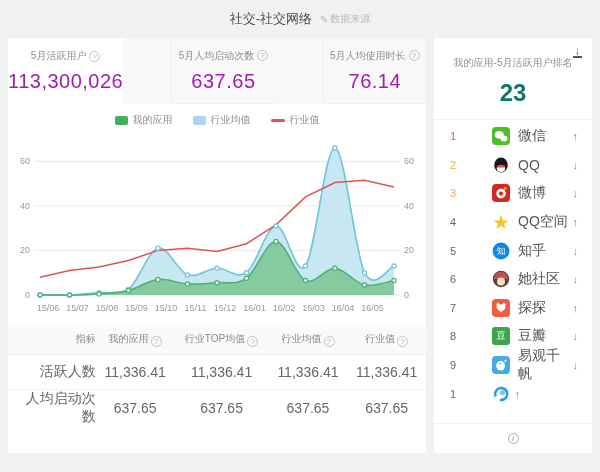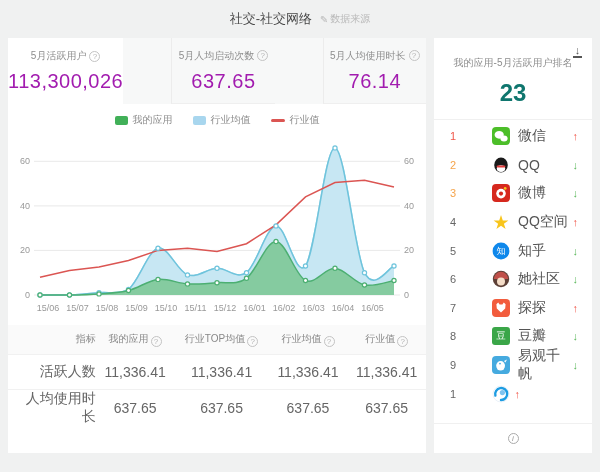--- a/index.html
+++ b/index.html
@@ -185,21 +185,21 @@
               <th>行业值<span class="info-icon">?</span></th>
             </tr>
             <tr>
               <td>活跃人数</td>
               <td>11,336.41</td>
               <td>11,336.41</td>
               <td>11,336.41</td>
               <td>11,336.41</td>
             </tr>
             <tr>
-              <td>人均使用时长</td>
+              <td>人均启动次数</td>
               <td>637.65</td>
               <td>637.65</td>
               <td>637.65</td>
               <td>637.65</td>
             </tr>
           </tbody>
         </table>
     </div>
 
     <div class="right-col">

